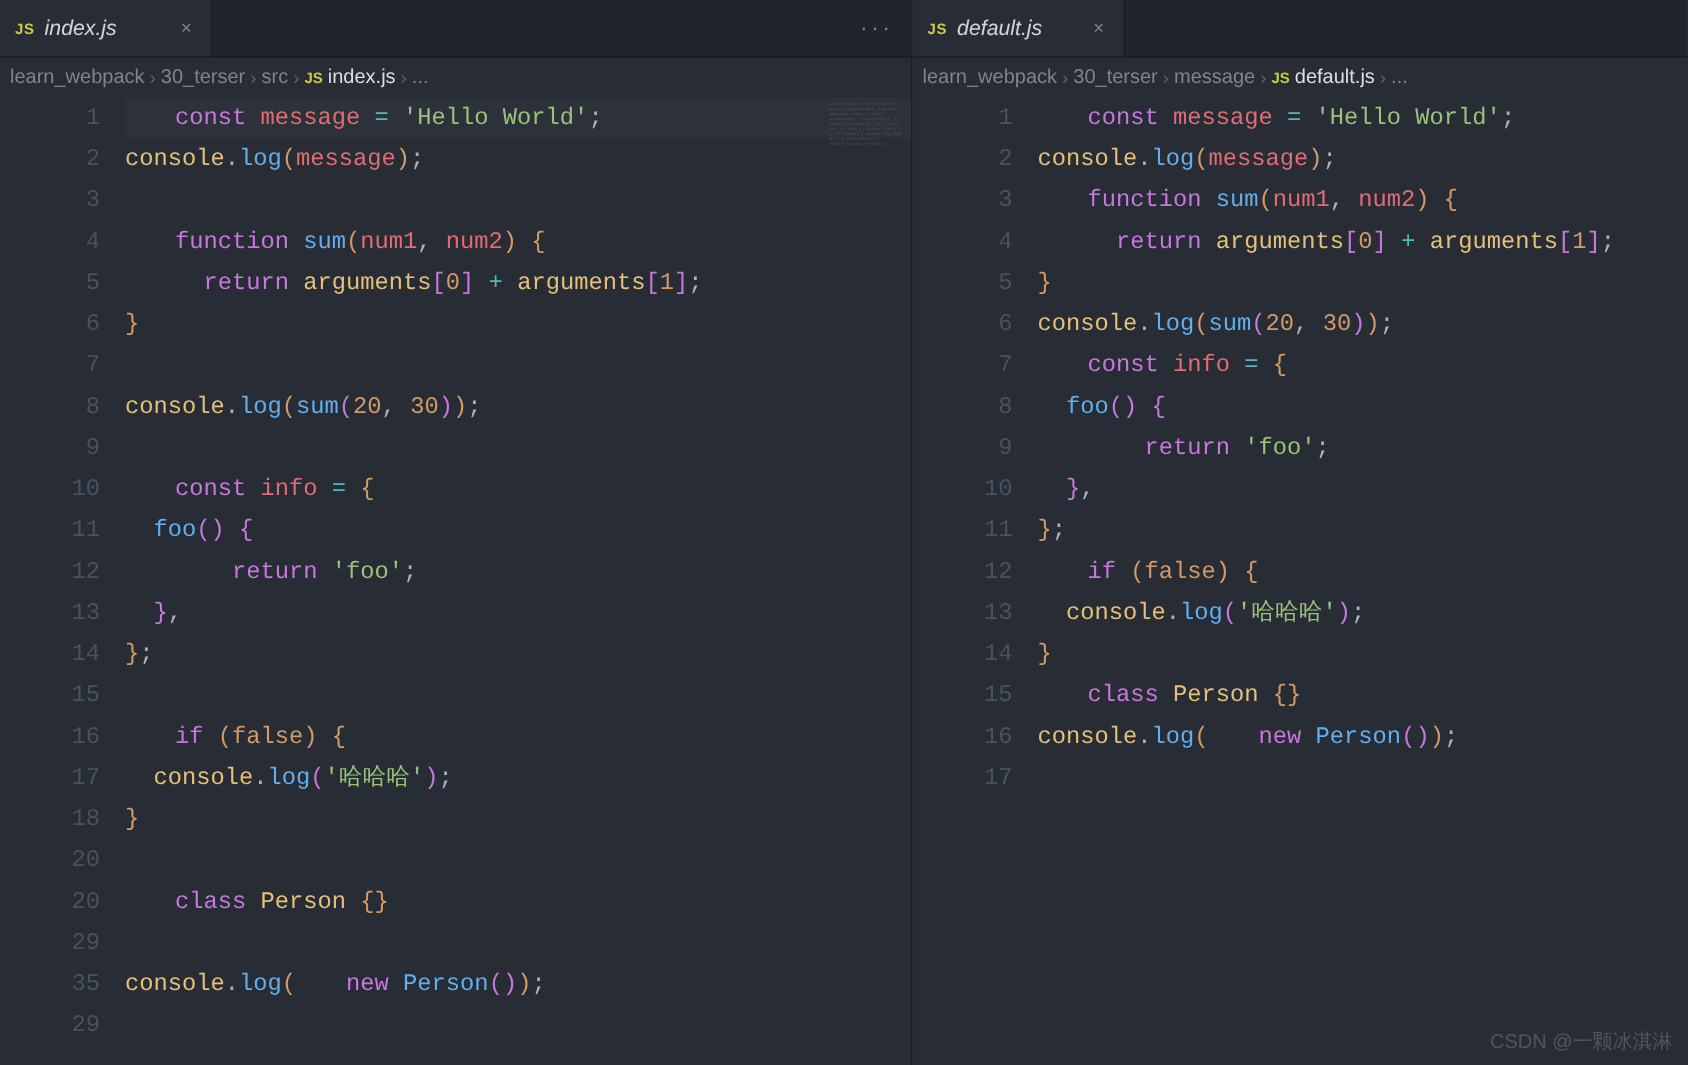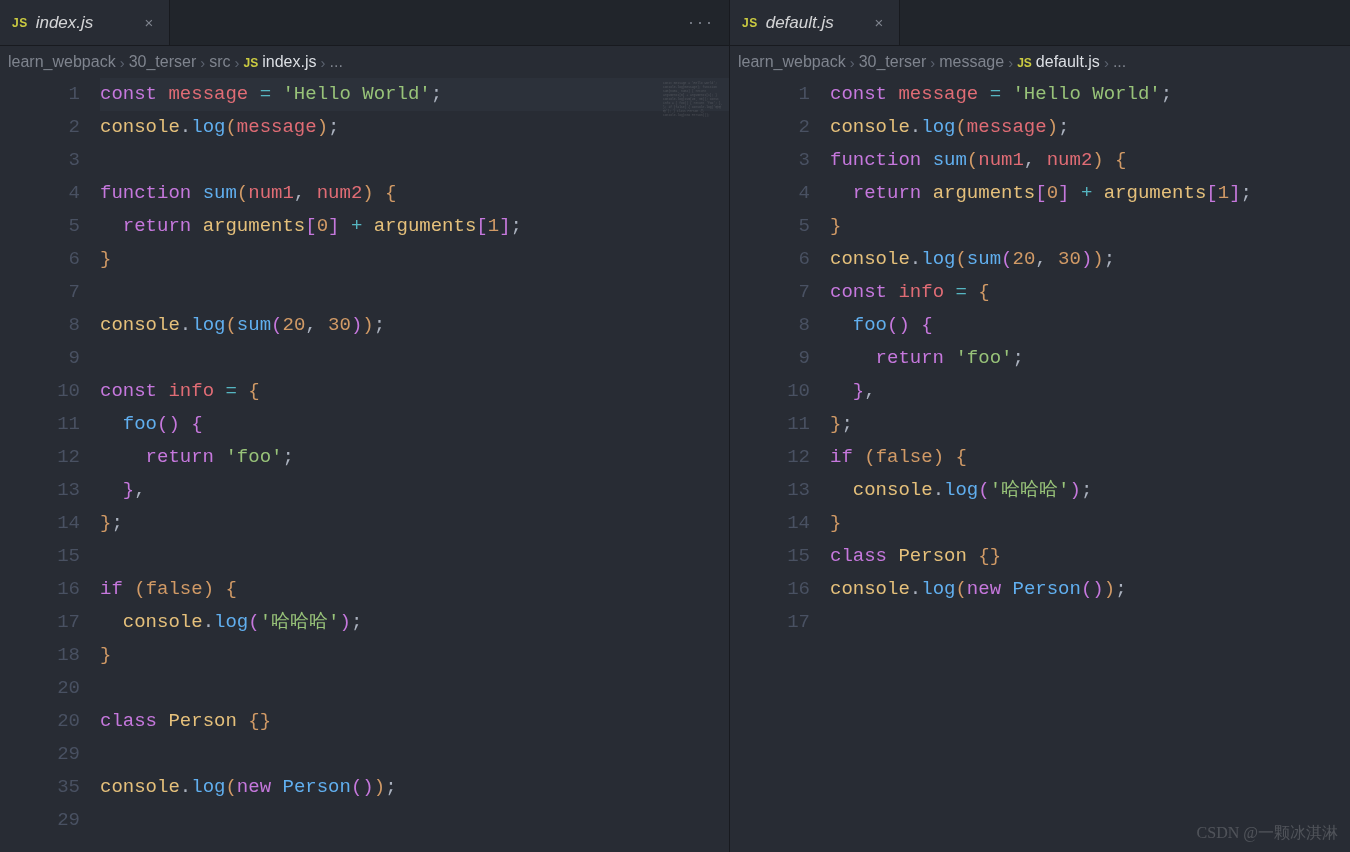--- a/index.html
+++ b/index.html
@@ -122,21 +122,21 @@
   }
   .gutter div{height:33px;}
   .code{flex:1;position:relative;}
   .code-line{
     height:33px;
     white-space:pre;
     position:relative;
   }
   .code-line.hl{background:#2c313a;}
   
-  .kw{color:var(--kw);}
+  .kw{color:var(--kw);margin-left:40px;}
   .var{color:var(--var);}
   .fn{color:var(--fn);}
   .cls{color:var(--cls);text-align:center;}
   .str{color:var(--str);}
   .num{color:var(--num);}
   .punc{color:var(--punc);}
   .op{color:var(--op);}
   .bool{color:var(--bool);}
   .bry{color:#d19a66;}   
   .brp{color:#c678dd;}   
@@ -150,21 +150,21 @@
     line-height:4px;
     color:#ffffff;
     padding:4px;
     pointer-events:none;
   }
   .watermark{
     position:fixed;
     right:12px;bottom:8px;
     font-size:16px;
     color:#ffffff30;
-    font-family:Liberation Serif, serif;
+    font-family:Liberation Sans, sans-serif;
     pointer-events:none;
   }
 </style>
 </head>
 <body>
 
 <div class="pane left" id="pane-left">
     <div class="tabbar">
       <div class="tab">
         <span class="js-badge">JS</span>

